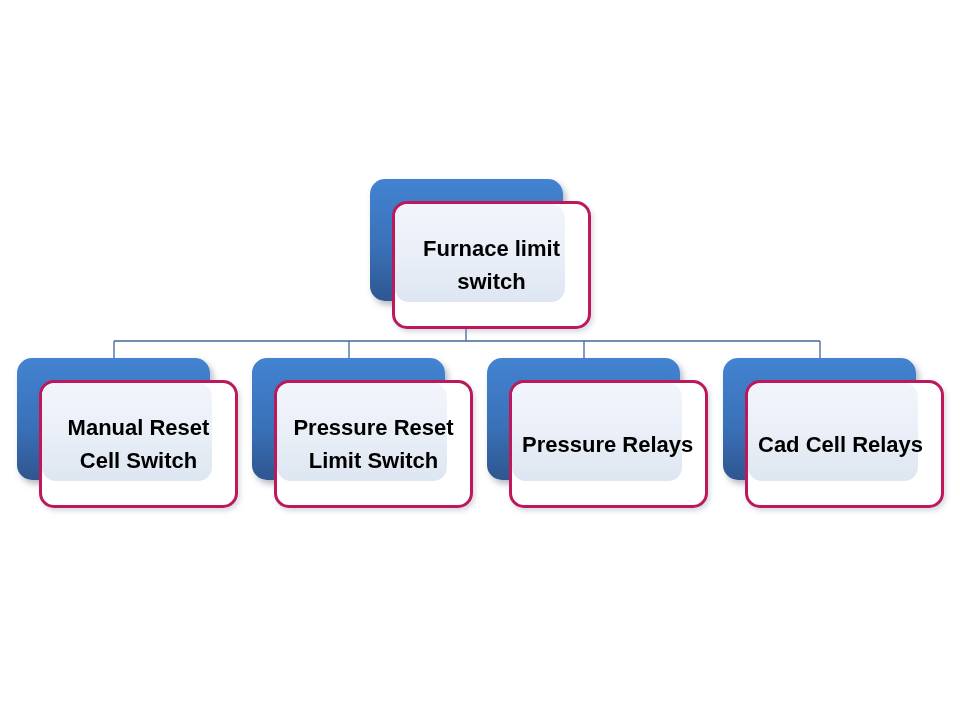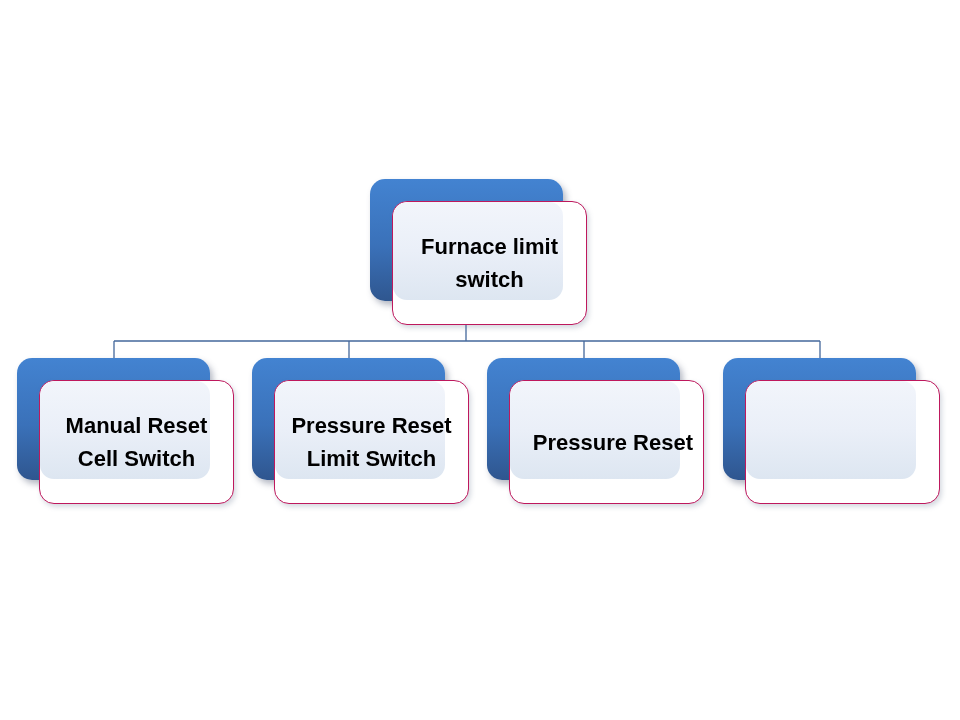--- a/index.html
+++ b/index.html
@@ -37,25 +37,25 @@
     box-shadow: 3px 4px 6px rgba(90, 100, 125, 0.45);
   }
   .node .front {
     position: absolute;
     left: 22px;
     top: 22px;
     width: 193px;
     height: 122px;
     border-radius: 15px;
     background: #ffffff;
-    border: 1px solid #be185d;
+    border: 3px solid #be185d;
     box-shadow: 2px 3px 5px rgba(120, 132, 155, 0.30);
     display: flex;
     align-items: center;
-    justify-content: flex-end;
+    justify-content: flex-start;
     overflow: hidden;
   }
   .node .sheen {
     position: absolute;
     left: 0;
     top: 0;
     width: 88%;
     height: 80%;
     border-radius: 14px;
     background: linear-gradient(180deg, #f2f5fb 0%, #eaeff8 50%, #dde6f1 100%);
@@ -107,24 +107,25 @@
     <div class="front">
       <div class="sheen"></div>
       <div class="label">Pressure Reset Limit Switch</div>
     </div>
   </div>
 
   <div class="node node-child-2">
     <div class="back"></div>
     <div class="front">
       <div class="sheen"></div>
-      <div class="label">Pressure Reset</div>
+      <div class="label">Pressure Relays</div>
     </div>
   </div>
 
   <div class="node node-child-3">
     <div class="back"></div>
     <div class="front">
       <div class="sheen"></div>
+      <div class="label">Cad Cell Relays</div>
     </div>
   </div>
 
 </div>
 
 </body></html>

